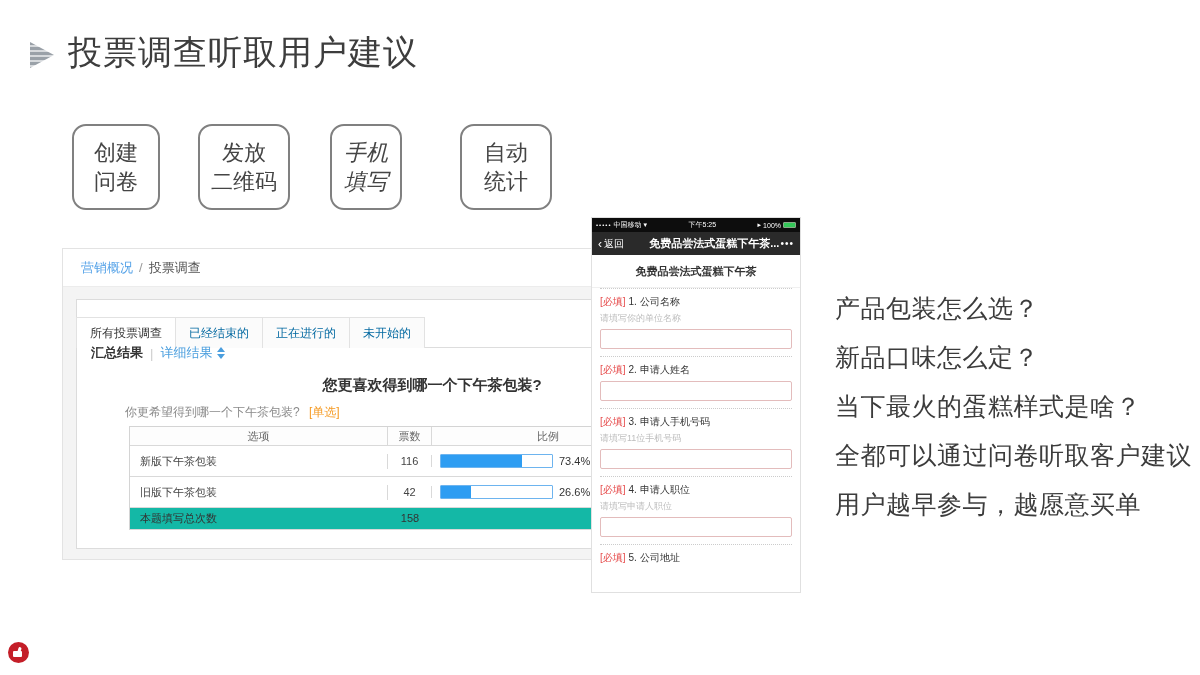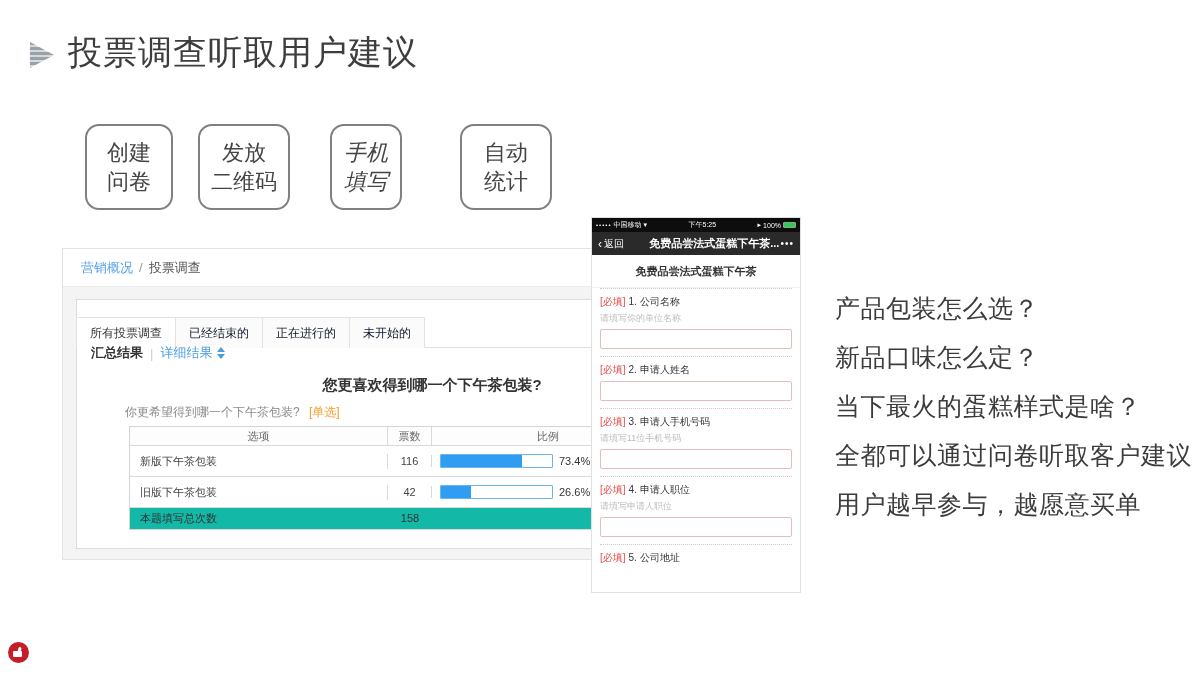--- a/index.html
+++ b/index.html
@@ -18,21 +18,21 @@
   }
   .slide-title { font-size:34px; color:#3d3d3d; letter-spacing:1px; }
 
   
   .steps { position:absolute; left:68px; top:124px; }
   .step-box {
     position:absolute; top:0; height:86px; border:2px solid #808080; border-radius:14px;
     background:#fff; display:flex; flex-direction:column; align-items:center; justify-content:center;
     font-size:22px; color:#454545; line-height:1.32; text-align:center;
   }
-  .step-box.b0 { left:17px;     width:88px;  }
+  .step-box.b0 { left:4px;     width:88px;  }
   .step-box.b1 { left:130px; width:92px;  }
   .step-box.b2 { left:262px; width:72px;font-style:italic;  }
   .step-box.b3 { left:392px; width:92px;  }
 
   
   .admin-panel {
     position:absolute; left:62px; top:248px; width:738px; height:312px;
     background:#f4f4f4; border:1px solid #e3e3e3;
   }
   .breadcrumb-row {
@@ -42,21 +42,21 @@
   }
   .crumb-link { color:#56a3e8; cursor:pointer; }
   .crumb-sep  { color:#999; margin:0 6px; }
   .crumb-cur  { color:#555; }
   .inner-panel {
     position:absolute; left:13px; top:50px; right:11px; bottom:10px;
     background:#fff; border:1px solid #dcdcdc;
   }
   .tab-bar { position:absolute; left:0; top:17px; right:0; height:31px; border-bottom:1px solid #ddd; display:flex; padding-left:0; }
   .tab {
-    height:31px; line-height:30px; padding:0 13px; font-size:12px; color:#0f172a;
+    height:31px; line-height:30px; padding:0 13px; font-size:12px; color:#0369a1;
     border:1px solid #e2e2e2; border-bottom:none; background:#fbfbfb; margin-left:-1px; cursor:pointer;
   }
   .tab.active { background:#fff; color:#333; position:relative; }
   .tab.active::after { content:""; position:absolute; left:0; right:0; bottom:-1px; height:1px; background:#fff; }
   .result-links { position:absolute; left:14px; top:44px; font-size:13px; display:flex; align-items:center; }
   .summary-label { color:#333; font-weight:bold; }
   .links-divider { color:#ccc; margin:0 7px; }
   .detail-link { color:#4a9ede; cursor:pointer; }
   .sort-icon { display:inline-flex; flex-direction:column; margin-left:5px; line-height:0; }
   .sort-icon i { width:0; height:0; border-left:4px solid transparent; border-right:4px solid transparent; display:block; }

